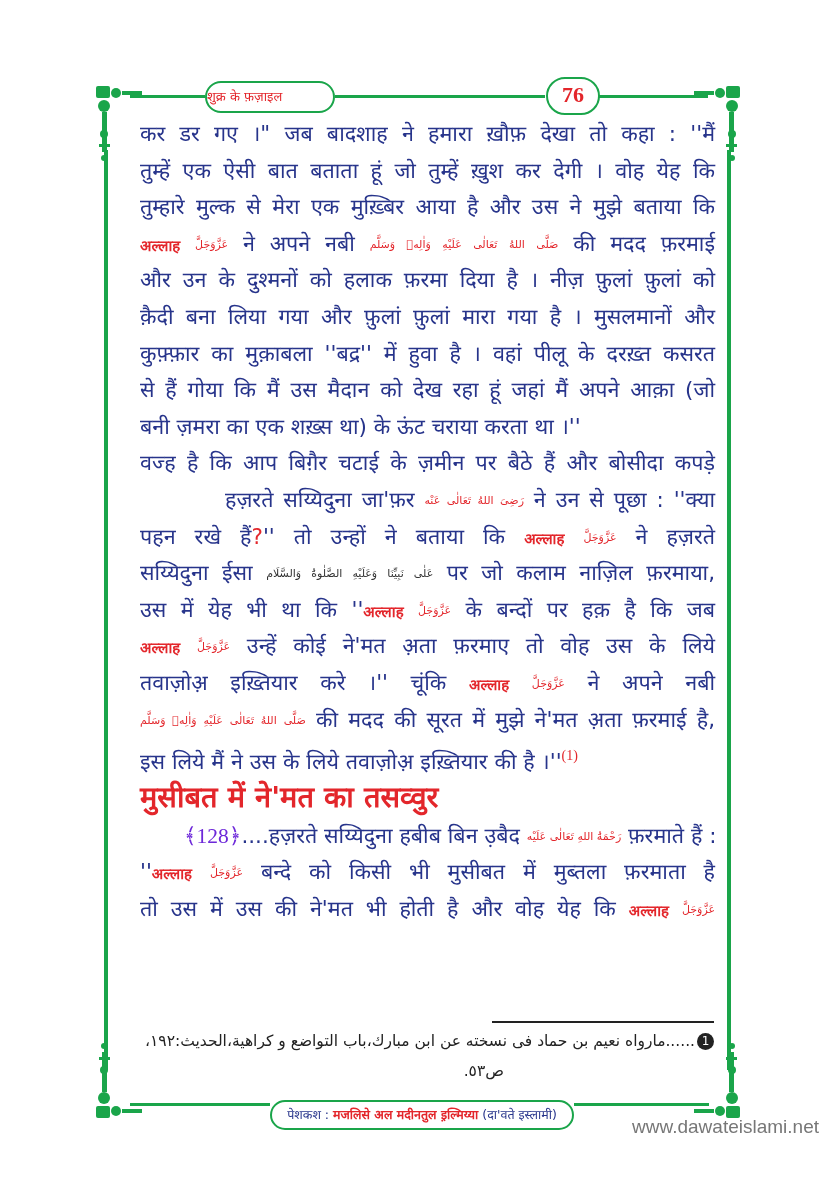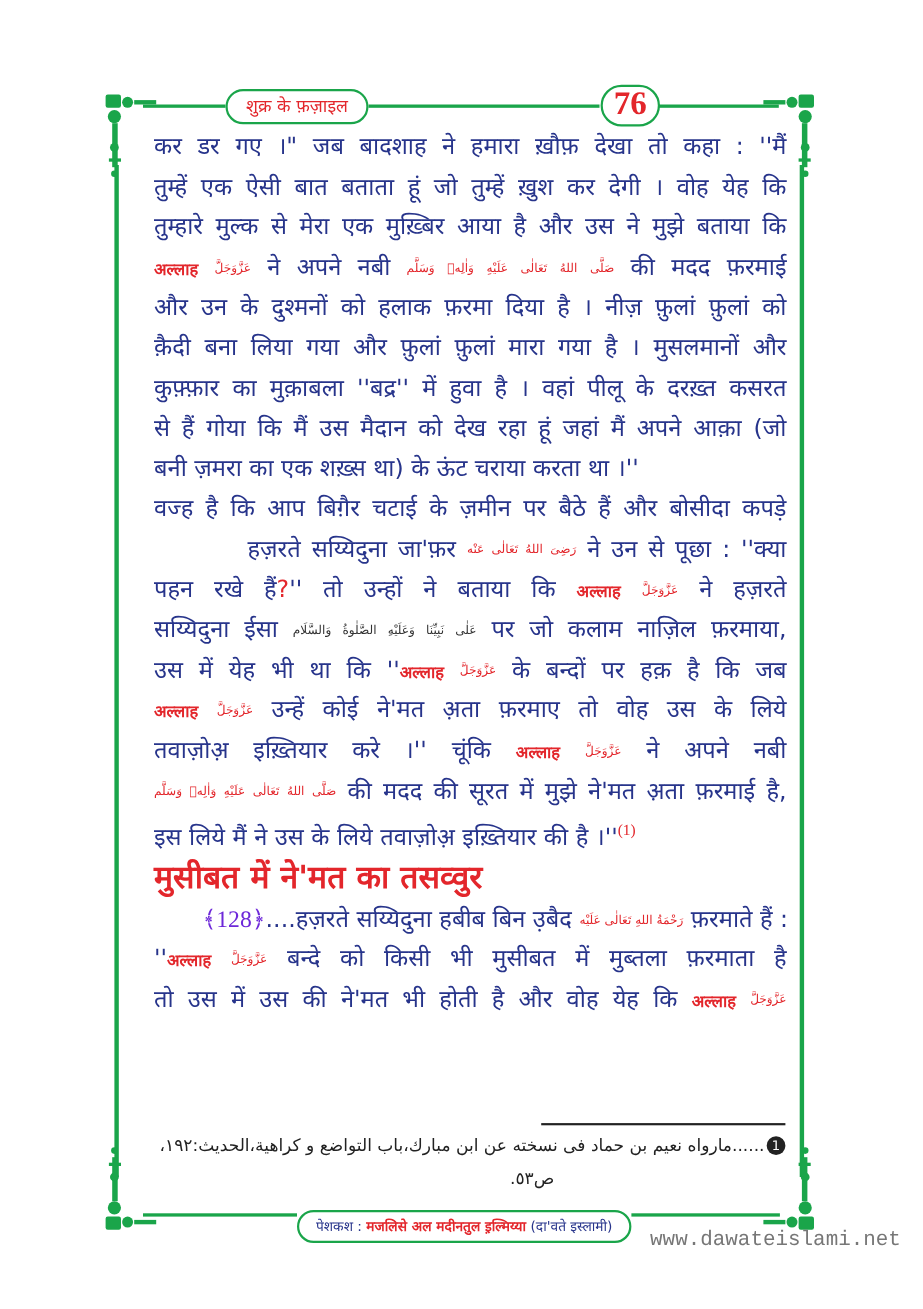--- a/index.html
+++ b/index.html
@@ -4,25 +4,25 @@
 <style>
   html, body { margin:0; padding:0; }
   body {
     width:839px; height:1190px; background:#ffffff; position:relative; overflow:hidden;
     font-family: "DejaVu Sans", "Liberation Sans", sans-serif;
   }
   .frame-line { position:absolute; background:#1aa54a; }
   .corner { position:absolute; width:40px; height:70px; }
   .header-pill {
     position:absolute; border:2px solid #1aa54a; border-radius:18px; background:#fff;
-    color:#e3262b; text-align:center; font-size:16px; line-height:28px;
+    color:#e3262b; font-size:13px; line-height:28px;
   }
   .page-num {
     position:absolute; border:2px solid #1aa54a; border-radius:20px; background:#fff;
-    color:#e3262b; text-align:center; font-family:"Liberation Serif", serif; font-weight:bold; font-size:30px; line-height:32px;
+    color:#e3262b; text-align:center; font-family:"Liberation Serif", serif; font-weight:bold; font-size:22px; line-height:32px;
   }
   .content {
     position:absolute; left:140px; top:116px; width:575px;
     color:#27348b; font-size:21.5px; line-height:36.6px;
   }
   .line { white-space:nowrap; text-align:justify; text-align-last:justify; height:36.6px; }
   .line.last { text-align-last:left; }
   .indent { padding-left:85px; }
   .allah { color:#e3262b; font-weight:bold; font-family:"DejaVu Serif", serif; font-size:15px; }
   .arabic { color:#e3262b; font-size:11px; font-family:"DejaVu Sans", sans-serif; vertical-align:3px; }
@@ -38,21 +38,21 @@
   }
   .fn-badge {
     display:inline-block; width:17px; height:17px; border-radius:50%; background:#222; color:#fff;
     font-size:12px; line-height:17px; text-align:center; direction:ltr; vertical-align:middle; margin-left:2px;
   }
   .footer-pill {
     position:absolute; left:270px; top:1089px; width:300px; height:26px; border:2px solid #1aa54a; border-radius:16px;
     background:#fff; text-align:center; font-size:12.5px; line-height:26px; color:#27348b; white-space:nowrap;margin-top:11px;
   }
   .footer-pill .org { color:#e3262b; font-weight:bold; }
-  .website { position:absolute; right:20px; top:1116px; color:#777; font-family:Liberation Mono, monospace; font-size:19px; }
+  .website { position:absolute; right:20px; top:1116px; color:#777; font-family:Liberation Sans, sans-serif; font-size:19px; }
 </style>
 </head>
 <body>
 
 <div>
 
   <div class="frame-line" style="left:130px;top:95px;width:75px;height:3px;"></div>
   <div class="frame-line" style="left:335px;top:95px;width:210px;height:3px;"></div>
   <div class="frame-line" style="left:598px;top:95px;width:110px;height:3px;"></div>
 

